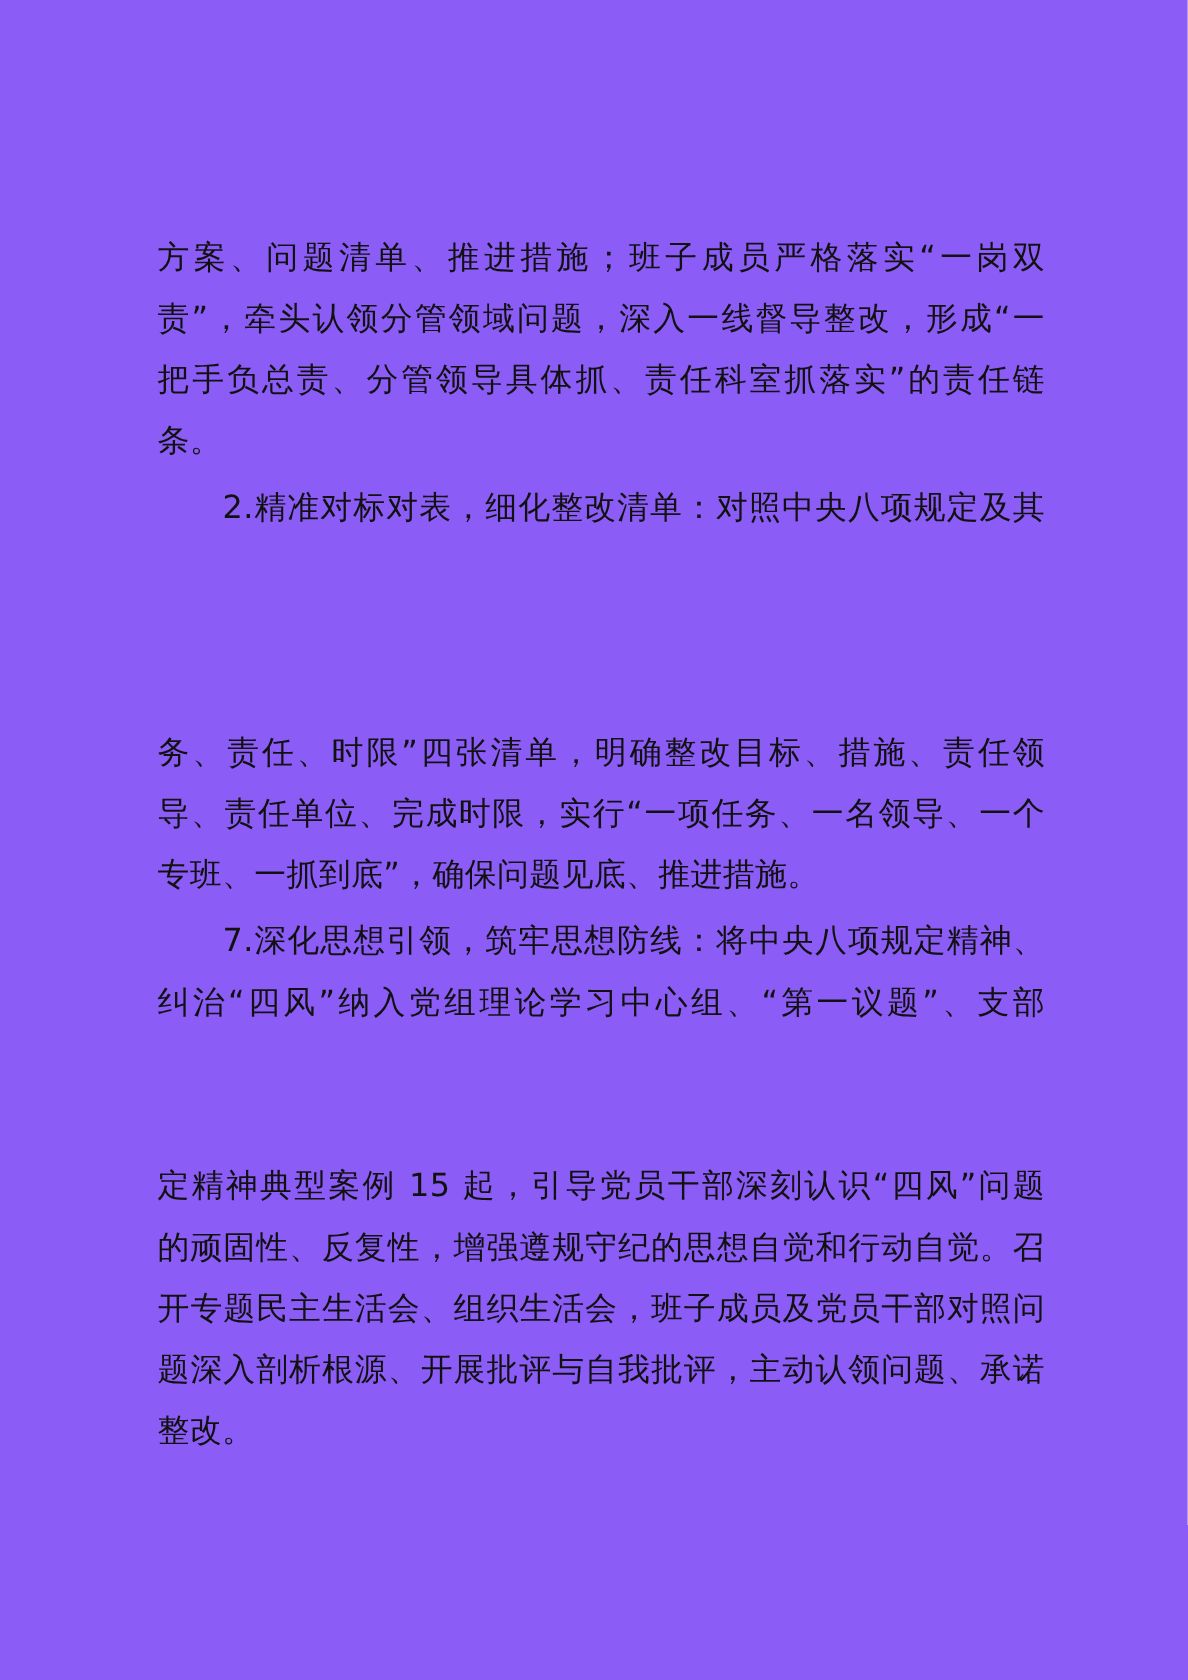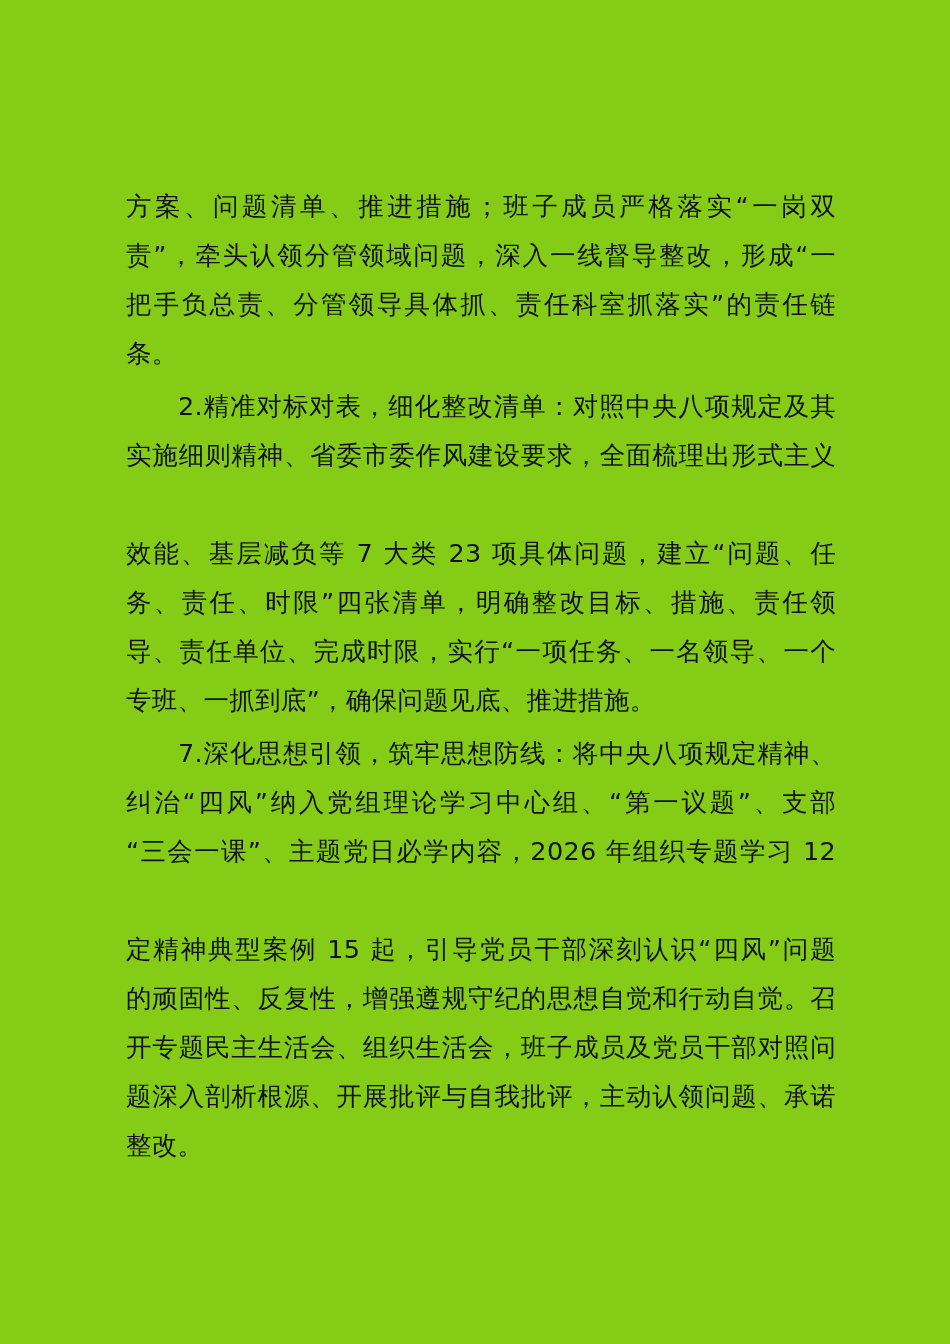--- a/index.html
+++ b/index.html
@@ -1,17 +1,17 @@
 <!DOCTYPE html>
 <html><head>
 <meta charset="utf-8">
 <style>
   html, body { margin:0; padding:0; background:#ffffff; }
   body { width:950px; height:1344px; position:relative; overflow:hidden; }
-  .page { position:absolute; left:0; top:0; width:950px; height:1344px; background:#84cc16; }
+  .page { position:absolute; left:0; top:0; width:950px; height:1344px; background:#8b5cf6; }
   .line {
     position:absolute; left:126px; width:710px;
     font-family:"DejaVu Sans", sans-serif;
     font-size:25.5px; line-height:30px; color:#111111;
     white-space:nowrap; letter-spacing:0.3px;
     text-align:justify; text-align-last:justify;
   }
   .line.last { text-align-last:left; }
   .line.indent { left:178px; width:658px; }
 </style>
@@ -19,27 +19,24 @@
 <body>
 
 <div class="page">
 
   <div class="line" style="top:191px">方案、问题清单、推进措施；班子成员严格落实“一岗双</div>
   <div class="line" style="top:240px">责”，牵头认领分管领域问题，深入一线督导整改，形成“一</div>
   <div class="line" style="top:289px">把手负总责、分管领导具体抓、责任科室抓落实”的责任链</div>
   <div class="line last" style="top:338px">条。</div>
 
   <div class="line indent" style="top:391px">2.精准对标对表，细化整改清单：对照中央八项规定及其</div>
-  <div class="line" style="top:440px">实施细则精神、省委市委作风建设要求，全面梳理出形式主义</div>
-  <div class="line" style="top:538px">效能、基层减负等 7 大类 23 项具体问题，建立“问题、任</div>
   <div class="line" style="top:636px">导、责任单位、完成时限，实行“一项任务、一名领导、一个</div>
   <div class="line" style="top:587px">务、责任、时限”四张清单，明确整改目标、措施、责任领</div>
   <div class="line last" style="top:685px">专班、一抓到底”，确保问题见底、推进措施。</div>
 
   <div class="line indent" style="top:738px">7.深化思想引领，筑牢思想防线：将中央八项规定精神、</div>
   <div class="line" style="top:787px">纠治“四风”纳入党组理论学习中心组、“第一议题”、支部</div>
-  <div class="line" style="top:836px">“三会一课”、主题党日必学内容，2026 年组织专题学习 12</div>
   <div class="line" style="top:934px">定精神典型案例 15 起，引导党员干部深刻认识“四风”问题</div>
   <div class="line" style="top:1032px">开专题民主生活会、组织生活会，班子成员及党员干部对照问</div>
   <div class="line" style="top:983px">的顽固性、反复性，增强遵规守纪的思想自觉和行动自觉。召</div>
   <div class="line" style="top:1081px">题深入剖析根源、开展批评与自我批评，主动认领问题、承诺</div>
   <div class="line last" style="top:1130px">整改。</div>
 </div>
 
 </body></html>

